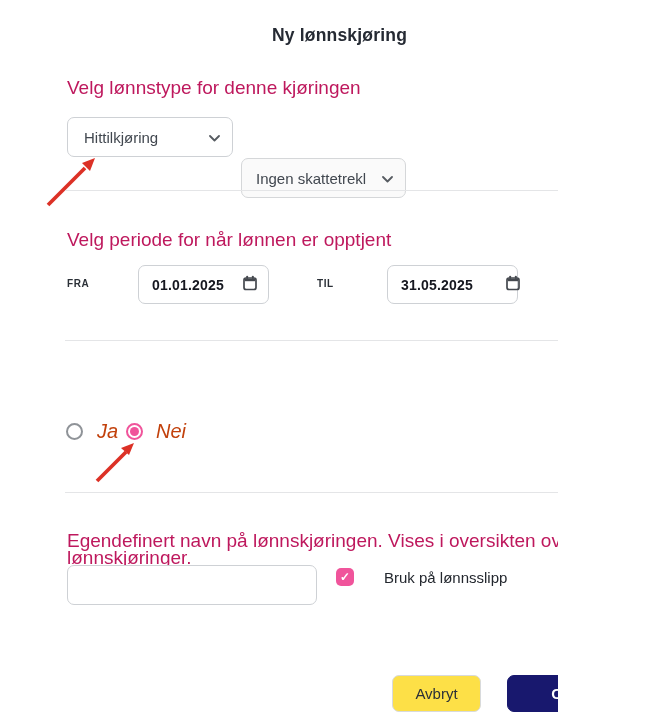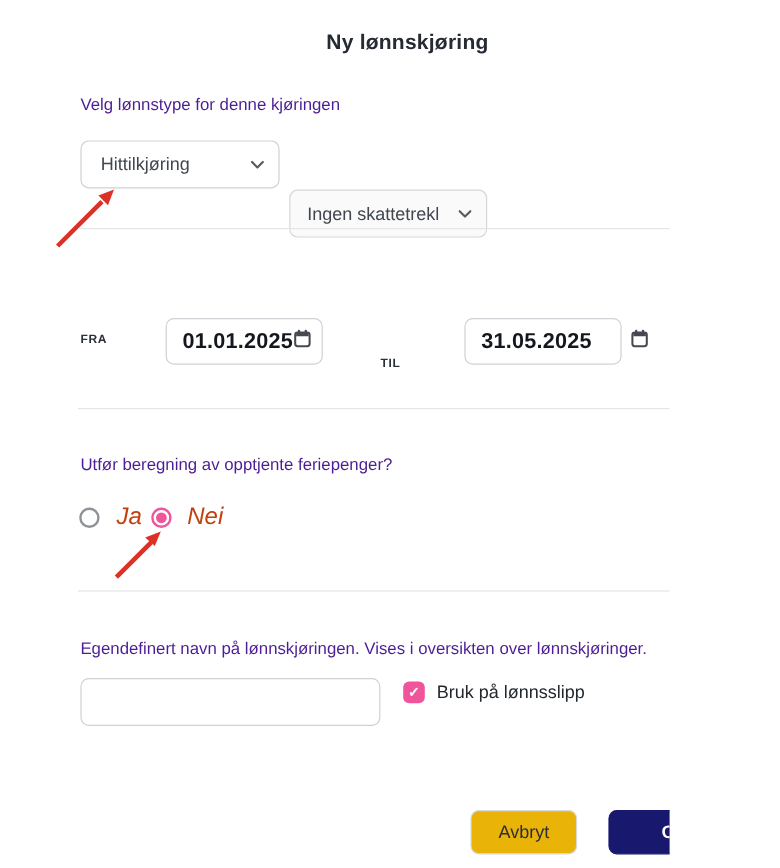--- a/index.html
+++ b/index.html
@@ -9,59 +9,59 @@
   }
   .abs{position:absolute;}
   .modal-title{
     left:67px;top:25px;width:545px;text-align:center;
     font-size:17.5px;font-weight:600;color:#252a33;letter-spacing:.2px;
   }
   .close-btn{
     left:595px;top:20px;font-size:14px;font-weight:700;color:#bcbfc3;
     cursor:pointer;line-height:16px;
   }
-  .section-label{font-size:14px;color:#4c1d95;line-height:17px;}
+  .section-label{font-size:19px;color:#be185d;line-height:17px;}
   .select-box{
     height:40px;border:1px solid #ced1d5;border-radius:7px;background:#fff;
     display:flex;align-items:center;justify-content:space-between;
     padding:0 12px 0 14px;box-sizing:border-box;cursor:pointer;
   }
   .select-box.gray{background:#fafafa;border-color:#d5d7d9;}
   .select-value{font-size:15px;color:#41474f;white-space:nowrap;}
   .divider{height:1px;background:#e4e5e7;}
   .range-label{font-size:10px;font-weight:600;letter-spacing:.6px;color:#2b3037;}
   .date-box{
     width:131px;height:39px;border:1px solid #ced1d5;border-radius:7px;background:#fff;
     display:flex;align-items:center;justify-content:space-between;
     padding:0 10px 0 13px;box-sizing:border-box;cursor:pointer;
   }
-  .date-value{font-size:18px;font-weight:700;color:#15171f;letter-spacing:.2px;}
+  .date-value{font-size:14px;font-weight:700;color:#15171f;letter-spacing:.2px;}
   .radio{
     width:17px;height:17px;border-radius:50%;box-sizing:border-box;background:#fff;cursor:pointer;
   }
   .radio.off{border:2px solid #8f9398;}
   .radio.on{border:2px solid #f0549b;display:flex;align-items:center;justify-content:center;}
   .radio.on .dot{width:9px;height:9px;border-radius:50%;background:#f0549b;}
   .radio-label{font-size:20px;color:#c2410c;line-height:17px;font-style:italic;}
   .text-input{
     width:250px;height:40px;border:1px solid #ced1d5;border-radius:7px;background:#fff;
     box-sizing:border-box;padding:0 12px;font-size:15px;color:#23272e;outline:none;
     font-family:"Liberation Sans",sans-serif;
   }
   .checkbox{
     width:18px;height:18px;border-radius:5px;background:#f0549b;cursor:pointer;
     display:flex;align-items:center;justify-content:center;
     color:#fff;font-size:12px;font-weight:700;line-height:18px;
   }
-  .checkbox-label{font-size:15px;color:#23272e;line-height:19px;}
+  .checkbox-label{font-size:15px;color:#23272e;line-height:19px;margin-left:20px;}
   .btn{
     height:37px;border-radius:7px;display:flex;align-items:center;justify-content:center;
     font-size:15px;cursor:pointer;box-sizing:border-box;
   }
-  .btn-secondary{width:89px;background:#eab308;border:1px solid #d8dadc;color:#2b3038;}
+  .btn-secondary{width:89px;background:#fde047;border:1px solid #d8dadc;color:#2b3038;}
   .btn-primary{width:105px;background:#18186e;border:1px solid #18186e;color:#ffffff;font-weight:700;}
 </style>
 </head>
 <body>
 
 <div class="canvas">
 
   <div class="abs modal-title">Ny lønnskjøring</div>
   <div class="abs close-btn">✕</div>
 
@@ -85,50 +85,50 @@
     </span>
   </div>
 
   <svg class="abs" style="left:40px;top:142px;" width="70" height="70" viewBox="0 0 70 70">
     <line x1="8" y1="63" x2="45" y2="26" stroke="#dc3126" stroke-width="3.8"></line>
     <polygon points="55,16 50,29 42,21" fill="#dc3126"></polygon>
   </svg>
 
   <div class="abs divider" style="left:65px;top:190px;width:547px;"></div>
 
+  <div class="abs section-label" style="left:67px;top:231px;">Velg periode for når lønnen er opptjent</div>
 
   <div class="abs range-label" style="left:67px;top:278px;">FRA</div>
   <div class="abs date-box" style="left:138px;top:265px;">
     <span class="date-value">01.01.2025</span>
     <span>
       <svg width="16" height="16" viewBox="0 0 16 16">
         <rect x="2" y="3" width="12" height="11.5" rx="2" fill="none" stroke="#45494f" stroke-width="1.7"></rect>
         <path d="M2.8 3.6h10.4v2.6H2.8z" fill="#45494f"></path>
         <rect x="4.2" y="0.7" width="1.9" height="3.2" rx="0.9" fill="#45494f"></rect>
         <rect x="9.9" y="0.7" width="1.9" height="3.2" rx="0.9" fill="#45494f"></rect>
       </svg>
     </span>
   </div>
 
-  <div class="abs range-label" style="left:317px;top:278px;margin-top:20px;">TIL</div>
+  <div class="abs range-label" style="left:317px;top:278px;">TIL</div>
   <div class="abs date-box" style="left:387px;top:265px;gap:32px;">
     <span class="date-value">31.05.2025</span>
     <span>
       <svg width="16" height="16" viewBox="0 0 16 16">
         <rect x="2" y="3" width="12" height="11.5" rx="2" fill="none" stroke="#45494f" stroke-width="1.7"></rect>
         <path d="M2.8 3.6h10.4v2.6H2.8z" fill="#45494f"></path>
         <rect x="4.2" y="0.7" width="1.9" height="3.2" rx="0.9" fill="#45494f"></rect>
         <rect x="9.9" y="0.7" width="1.9" height="3.2" rx="0.9" fill="#45494f"></rect>
       </svg>
     </span>
   </div>
 
   <div class="abs divider" style="left:65px;top:340px;width:547px;"></div>
 
-  <div class="abs section-label" style="left:67px;top:379px;">Utfør beregning av opptjente feriepenger?</div>
 
   <div class="abs radio off" style="left:66px;top:423px;"></div>
   <div class="abs radio-label" style="left:97px;top:423px;">Ja</div>
 
   <div class="abs radio on" style="left:126px;top:423px;">
     <span class="dot"></span>
   </div>
   <div class="abs radio-label" style="left:156px;top:423px;">Nei</div>
 
   <svg class="abs" style="left:90px;top:436px;" width="56" height="52" viewBox="0 0 56 52">

